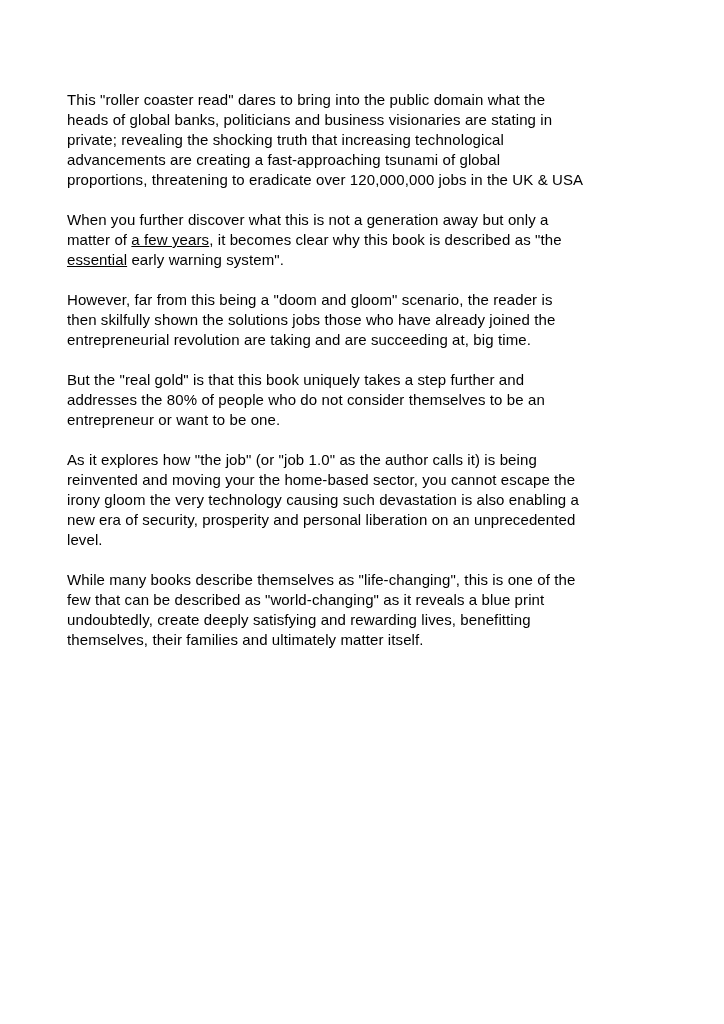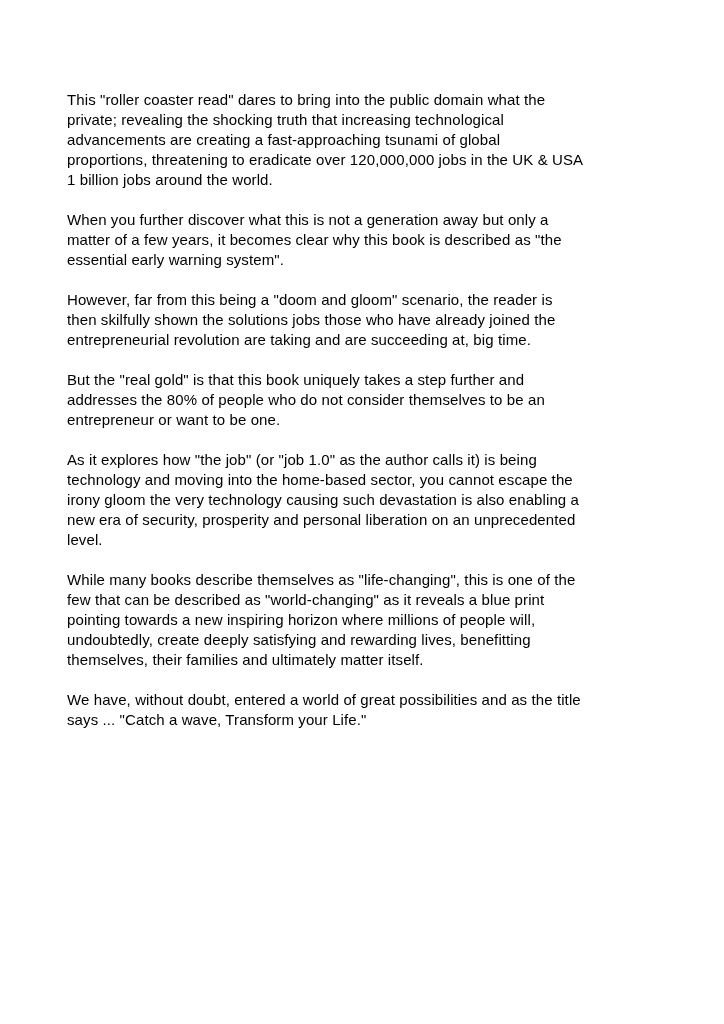--- a/index.html
+++ b/index.html
@@ -34,61 +34,57 @@
   }
   .paragraph {
     margin: 0 0 20px 0;
     padding: 0;
   }
   .line {
     display: block;
     white-space: nowrap;
   }
   .underline {
+    text-decoration: underline;
   }
 </style>
 </head>
 <body>
 
 <div class="page">
   <div class="doc-body">
       <p class="paragraph">
         <span class="line"><span>This "roller coaster read" dares to bring into the public domain what the</span></span>
+        <span class="line"><span>heads of global banks, politicians and business visionaries are stating in</span></span>
         <span class="line"><span>private; revealing the shocking truth that increasing technological</span></span>
         <span class="line"><span>advancements are creating a fast-approaching tsunami of global</span></span>
         <span class="line"><span>proportions, threatening to eradicate over 120,000,000 jobs in the UK &amp; USA</span></span>
-        <span class="line"><span>1 billion jobs around the world.</span></span>
       </p>
       <p class="paragraph">
         <span class="line"><span>When you further discover what this is not a generation away but only a</span></span>
         <span class="line"><span>matter of </span><span class="underline">a few years</span><span>, it becomes clear why this book is described as "the</span></span>
         <span class="line"><span class="underline">essential</span><span> early warning system".</span></span>
       </p>
       <p class="paragraph">
         <span class="line"><span>However, far from this being a "doom and gloom" scenario, the reader is</span></span>
         <span class="line"><span>then skilfully shown the solutions jobs those who have already joined the</span></span>
         <span class="line"><span>entrepreneurial revolution are taking and are succeeding at, big time.</span></span>
       </p>
       <p class="paragraph">
         <span class="line"><span>But the "real gold" is that this book uniquely takes a step further and</span></span>
         <span class="line"><span>addresses the 80% of people who do not consider themselves to be an</span></span>
         <span class="line"><span>entrepreneur or want to be one.</span></span>
       </p>
       <p class="paragraph">
         <span class="line"><span>As it explores how "the job" (or "job 1.0" as the author calls it) is being</span></span>
-        <span class="line"><span>technology and moving into the home-based sector, you cannot escape the</span></span>
+        <span class="line"><span>reinvented and moving your the home-based sector, you cannot escape the</span></span>
         <span class="line"><span>irony gloom the very technology causing such devastation is also enabling a</span></span>
         <span class="line"><span>new era of security, prosperity and personal liberation on an unprecedented</span></span>
         <span class="line"><span>level.</span></span>
       </p>
       <p class="paragraph">
         <span class="line"><span>While many books describe themselves as "life-changing", this is one of the</span></span>
         <span class="line"><span>few that can be described as "world-changing" as it reveals a blue print</span></span>
-        <span class="line"><span>pointing towards a new inspiring horizon where millions of people will,</span></span>
         <span class="line"><span>undoubtedly, create deeply satisfying and rewarding lives, benefitting</span></span>
         <span class="line"><span>themselves, their families and ultimately matter itself.</span></span>
-      </p>
-      <p class="paragraph">
-        <span class="line"><span>We have, without doubt, entered a world of great possibilities and as the title</span></span>
-        <span class="line"><span>says ... "Catch a wave, Transform your Life."</span></span>
       </p>
     </div>
 </div>
 
 </body></html>

